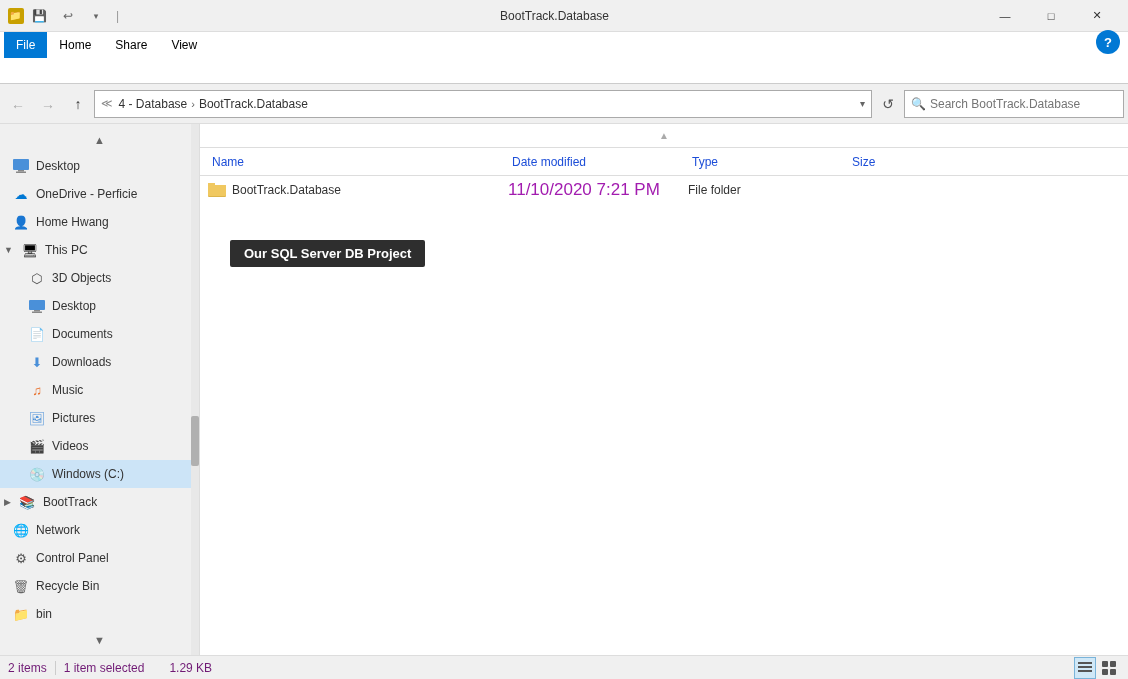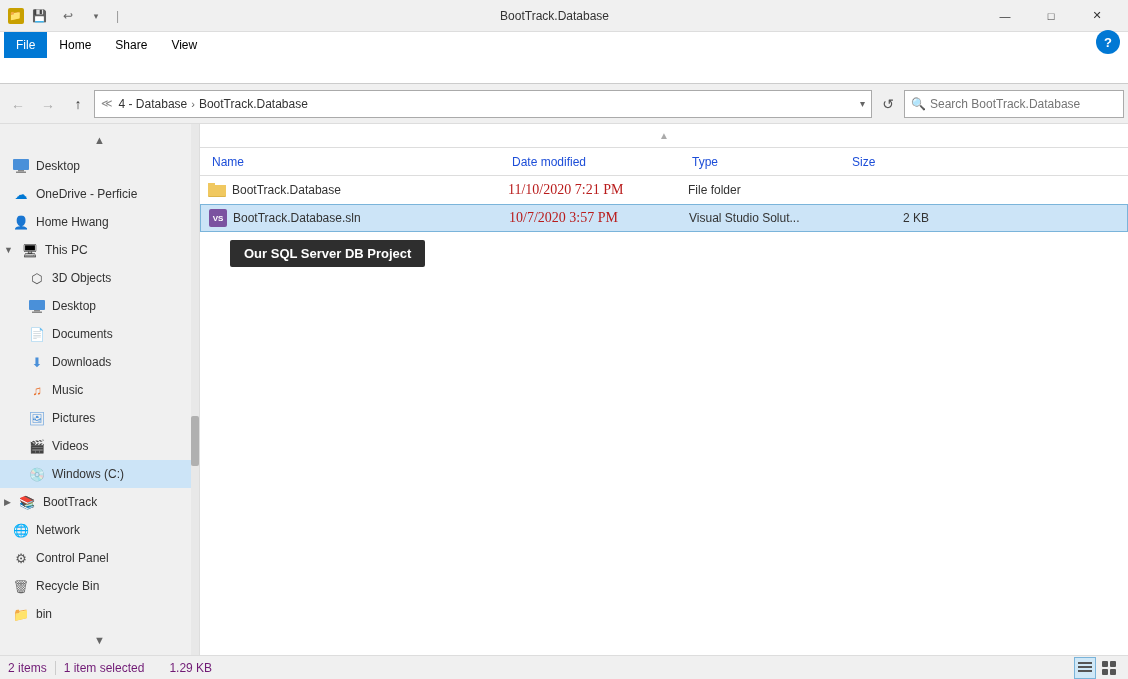--- a/index.html
+++ b/index.html
@@ -226,21 +226,21 @@
     }
     .file-row {
       height: 28px;
       display: flex;
       align-items: center;
       padding: 0 8px;
       cursor: pointer;
     }
     .file-row.selected { background: #cce4f7; border: 1px solid #7ab4da; }
     .file-cell-name { width: 300px; display: flex; align-items: center; gap: 6px; font-size: 12px; color: #333; }
-    .file-cell-date { width: 180px; font-size: 14px; color: #b91c1c; font-family: Liberation Serif, serif; }
+    .file-cell-date { width: 180px; font-size: 17px; color: #a21caf; }
     .file-cell-type { width: 160px; font-size: 12px; color: #333; }
     .file-cell-size { width: 80px; font-size: 12px; color: #333; text-align: right; }
 
     
     .status-bar {
       height: 24px;
       background: #f0f0f0;
       border-top: 1px solid #ddd;
       display: flex;
       align-items: center;
@@ -453,31 +453,20 @@
               <rect x="0" y="2" width="7" height="3" rx="1" fill="#f0c860"></rect>
             </svg>
           </span>
           <span>BootTrack.Database</span>
         </div>
         <div class="file-cell-date">11/10/2020 7:21 PM</div>
         <div class="file-cell-type">File folder</div>
         <div class="file-cell-size"></div>
       </div>
 
-      <div class="file-row selected">
-        <div class="file-cell-name">
-          <span>
-            <span style="width:18px; height:18px; background:#7b52a0; border-radius:2px; display:inline-flex; align-items:center; justify-content:center; color:#fff; font-size:8px; font-weight:bold; flex-shrink:0;">VS</span>
-          </span>
-          <span>BootTrack.Database.sln</span>
-        </div>
-        <div class="file-cell-date">10/7/2020 3:57 PM</div>
-        <div class="file-cell-type">Visual Studio Solut...</div>
-        <div class="file-cell-size">2 KB</div>
-      </div>
 
       <div style="position:absolute; left:30px; top:64px; background:rgba(0,0,0,0.82); color:#fff; padding:6px 14px; font-size:13px; font-weight:bold; border-radius:2px; pointer-events:none; z-index:10;">Our SQL Server DB Project</div>
     </div>
   </div>
 </div>
 
 <div class="status-bar">
   <span class="status-text">2 items</span>
   <div class="status-sep"></div>
   <span class="status-text">1 item selected</span>

